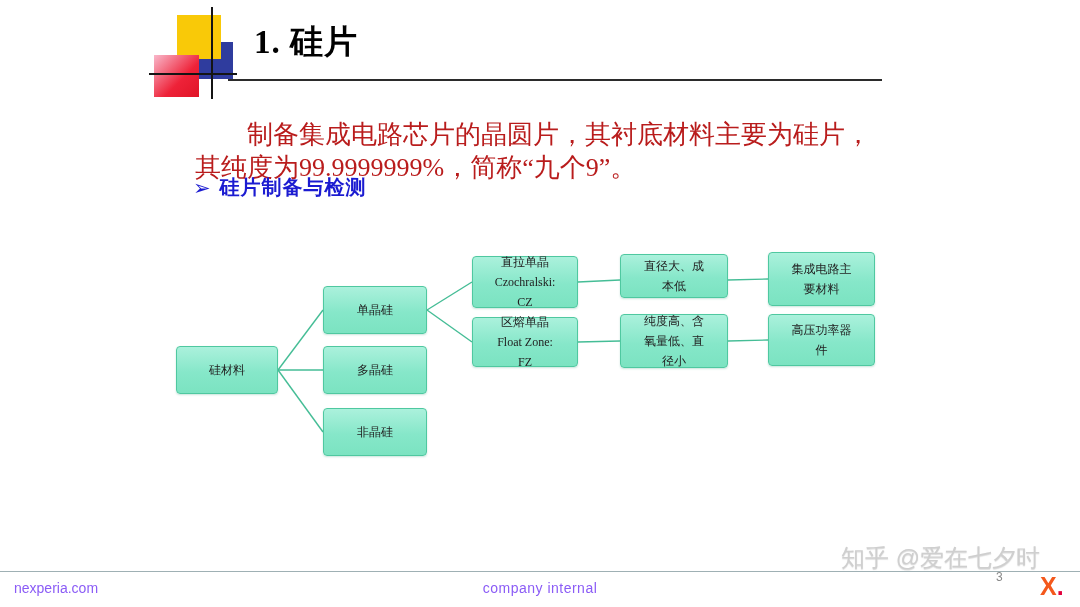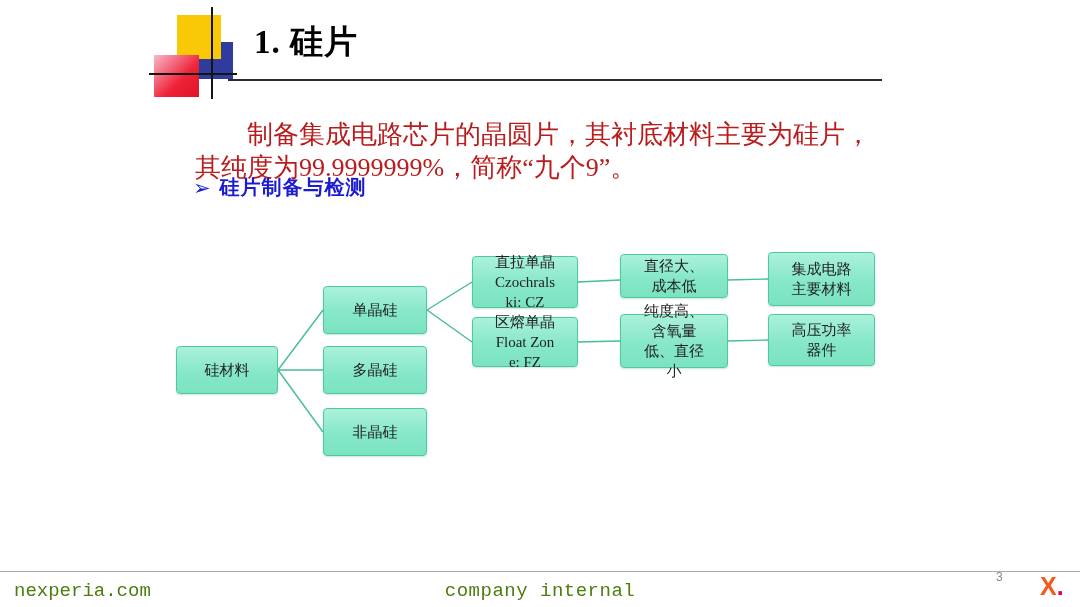--- a/index.html
+++ b/index.html
@@ -34,21 +34,21 @@
 
   
   .diagram { position:absolute; left:0; top:0; width:1080px; height:607px; }
   .connectors { position:absolute; left:0; top:0; }
   .connectors line { stroke:#45bd96; stroke-width:1.4; }
   .node {
     position:absolute;
     background:linear-gradient(180deg,#abf1dc 0%,#86e7c9 55%,#7be3c1 100%);
     border:1px solid #4fc8a0; border-radius:4px;
     display:flex; flex-direction:column; align-items:center; justify-content:center;
-    text-align:center; font-size:15px; line-height:20px; color:#222;
+    text-align:center; font-size:12px; line-height:20px; color:#222;
     padding:0 20px; word-break:break-all;
     box-shadow:0 1px 2px rgba(60,160,130,0.28);
   }
   .n-root      { left:176px; top:346px; width:102px; height:48px; }
   .n-mono      { left:323px; top:286px; width:104px; height:48px; }
   .n-poly      { left:323px; top:346px; width:104px; height:48px; }
   .n-amorphous { left:323px; top:408px; width:104px; height:48px; }
   .n-cz        { left:472px; top:256px; width:106px; height:52px; }
   .n-fz        { left:472px; top:317px; width:106px; height:50px; }
   .n-cz-feat   { left:620px; top:254px; width:108px; height:44px; }
@@ -57,21 +57,21 @@
   .n-fz-use    { left:768px; top:314px; width:107px; height:52px; }
 
   
   .watermark { position:absolute; right:40px; top:542px;
     font-family:"Liberation Sans","DejaVu Sans",sans-serif; font-size:24px; font-weight:500;
     color:#cfcfcf; text-shadow:0 1px 1px rgba(150,150,150,0.35); }
 
   
   .footer-line { position:absolute; left:0; top:571px; width:1080px; height:1px; background:#9fb0b4; }
   .footer-site, .footer-classification {
-    font-family:Liberation Mono, monospace; font-size:19px; color:#4d7c0f; }
+    font-family:Liberation Sans, sans-serif; font-size:14px; color:#8b5cf6; }
   .footer-site { position:absolute; left:14px; top:580px; }
   .footer-classification { position:absolute; left:0; top:580px; width:1080px; text-align:center; letter-spacing:0.5px; }
   .footer-page { position:absolute; left:996px; top:570px; font-family:"Liberation Sans",sans-serif; font-size:12px; color:#888; }
   .logo { position:absolute; left:1040px; top:574px; font-family:"Liberation Sans","DejaVu Sans",sans-serif;
           font-weight:bold; font-size:25px; line-height:25px; }
   .logo-x   { color:#f4581c; }
   .logo-dot { color:#e2003c; }
 </style>
 </head>
 <body>
@@ -139,20 +139,21 @@
       <div>纯度高、含氧量低、直径小</div>
     </div>
     <div class="node n-cz-use">
       <div>集成电路主要材料</div>
     </div>
     <div class="node n-fz-use">
       <div>高压功率器件</div>
     </div>
   </div>
 
+  <div class="watermark">知乎 @爱在七夕时</div>
 
   <div class="footer-line"></div>
   <div class="footer-site">nexperia.com</div>
   <div class="footer-classification">company internal</div>
   <div class="footer-page">3</div>
   <div class="logo">
     <span class="logo-x">X</span><span class="logo-dot">.</span>
   </div>
 
 </div>

